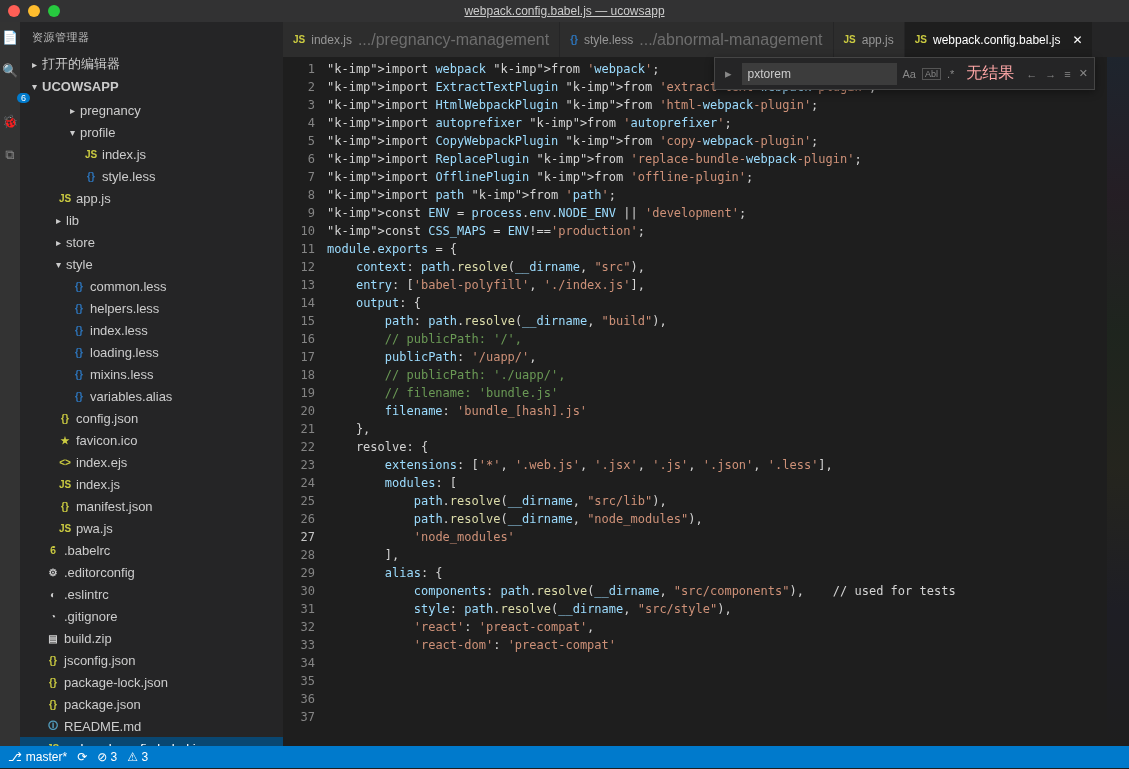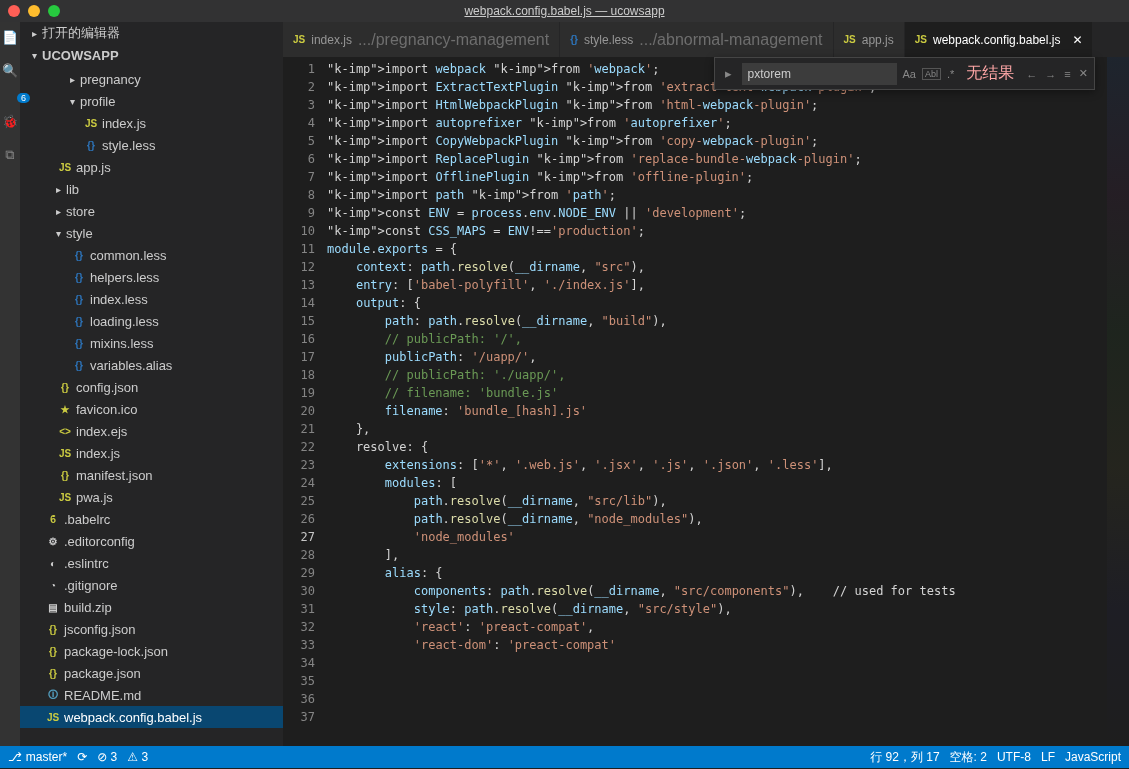--- a/index.html
+++ b/index.html
@@ -65,20 +65,21 @@
     <div style="color:#fff">📄</div>
     <div>🔍</div>
     <div style="position:relative">
         <span class="badge" style="top:-3px">6</span>
       </div>
     <div>🐞</div>
     <div>⧉</div>
   </div>
 
   <div class="sidebar">
+    <div class="sidebar-title">资源管理器</div>
     <div class="tree-row ind-1">
         <span class="chev">▸</span>
         <span>打开的编辑器</span>
       </div>
     <div class="tree-row ind-1">
         <span class="chev">▾</span>
         <span style="font-weight:600">UCOWSAPP</span>
       </div>
     <div class="tree" id="tree">
         <div class="tree-row ind-4">
@@ -289,20 +290,13 @@
 <div class="statusbar">
   <div class="left">
     <span class="item">
         <span>⎇</span>
         <span>master*</span>
       </span>
     <span class="item">⟳</span>
     <span class="item">⊘ 3</span>
     <span class="item">⚠ 3</span>
   </div>
-  <div class="right">
-    <span class="item">行 92，列 17</span>
-    <span class="item">空格: 2</span>
-    <span class="item">UTF-8</span>
-    <span class="item">LF</span>
-    <span class="item">JavaScript</span>
-  </div>
 </div>
 
 </body></html>

